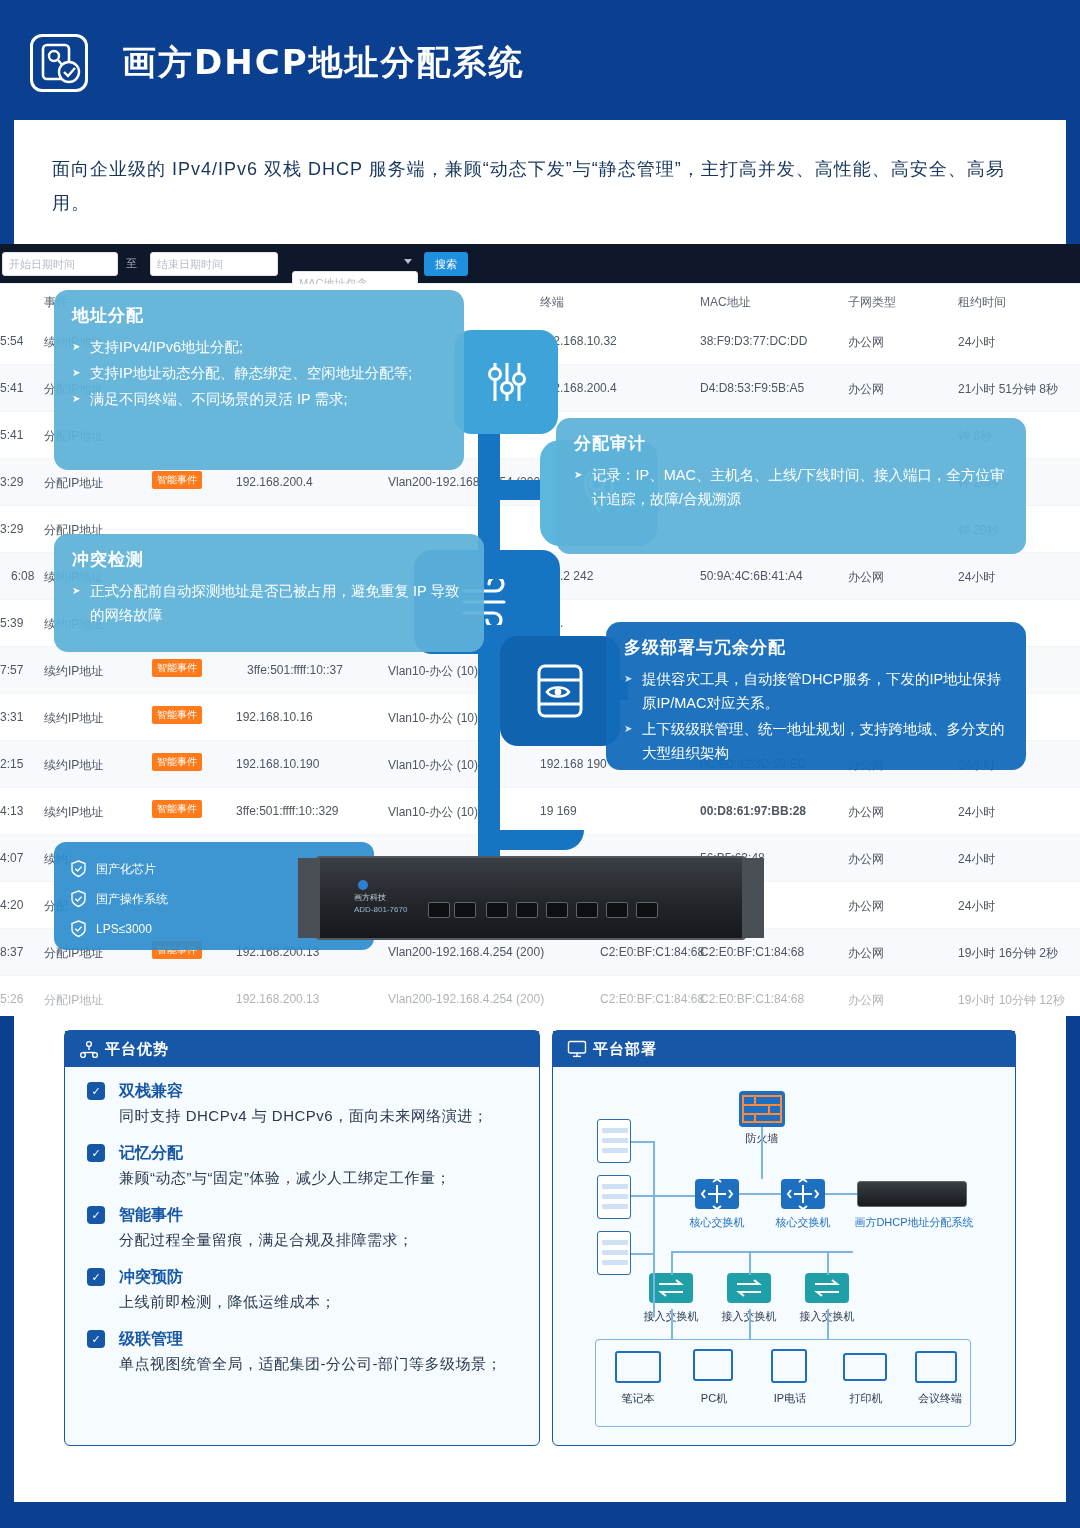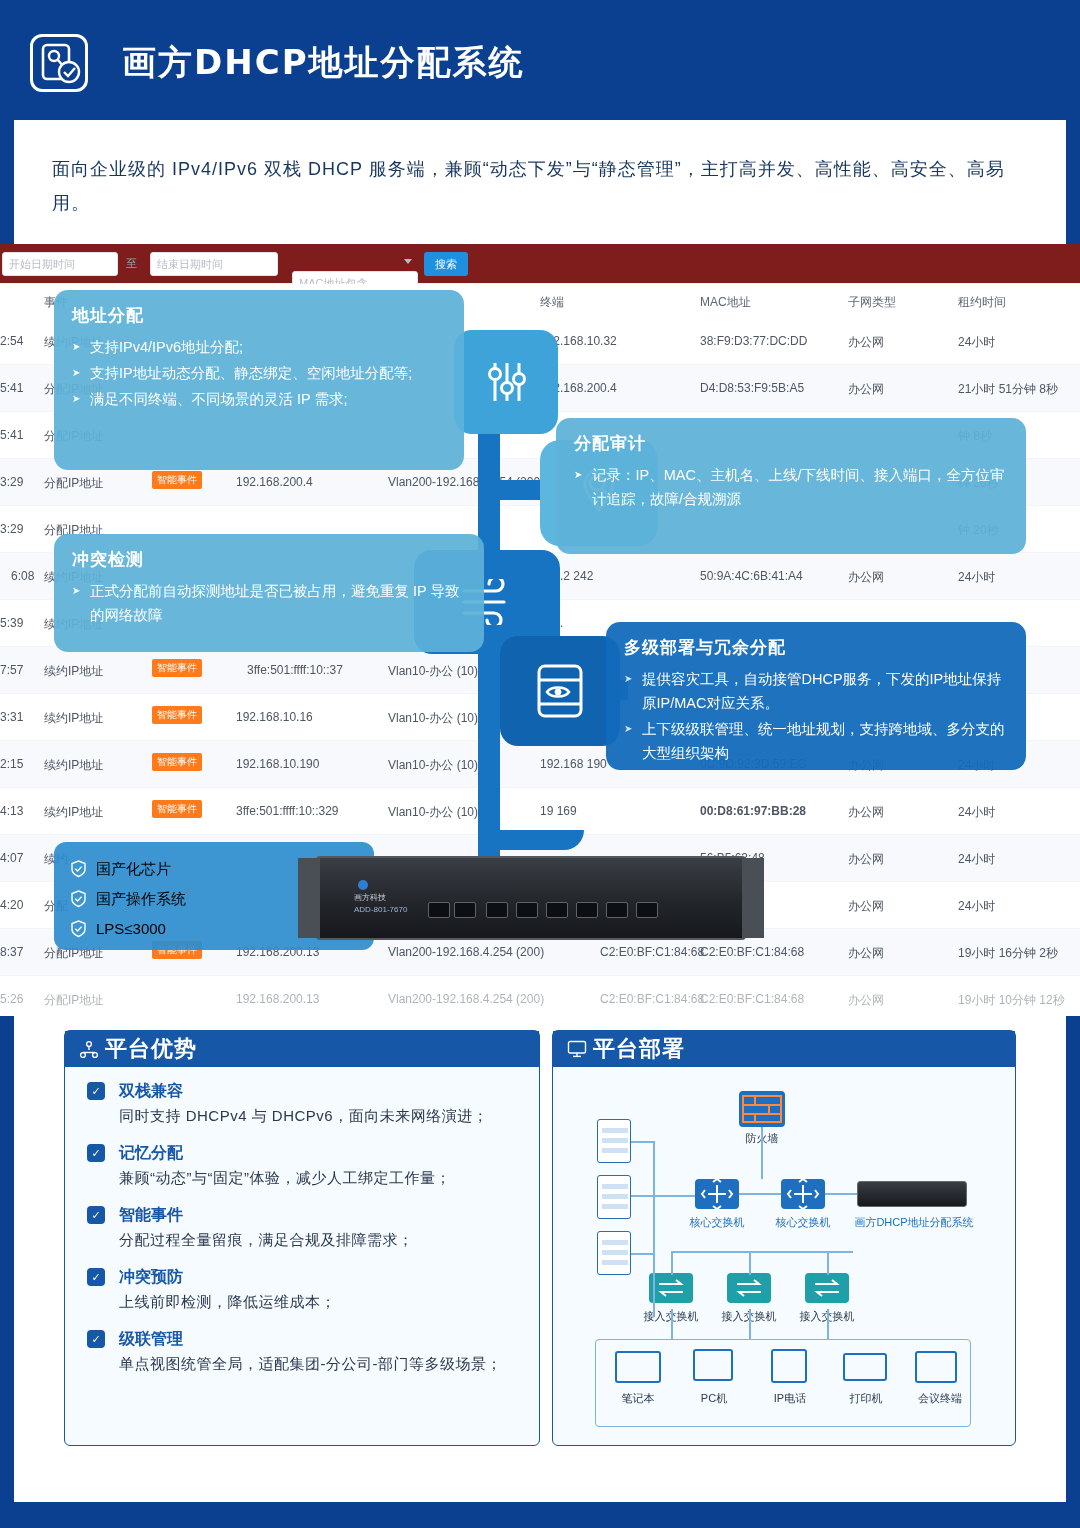--- a/index.html
+++ b/index.html
@@ -39,21 +39,21 @@
     position:absolute; left:52px; top:152px; width:990px;
     color:#17365d; font-size:18px; line-height:34px; letter-spacing:1px;
   }
 
   
   .screen {
     position:absolute; left:0; top:244px; width:1080px; height:772px;
     background:#ffffff; overflow:hidden;
   }
   .toolbar {
-    position:absolute; left:0; top:0; width:1080px; height:40px; background:#7f1d1d;
+    position:absolute; left:0; top:0; width:1080px; height:40px; background:#0f172a;
     border-bottom:1px solid #eef1f5;
   }
   .tb-input {
     position:absolute; top:8px; height:24px; border:1px solid #dfe3ea; background:#fff;
     border-radius:3px; color:#b6bcc7; font-size:11px; padding:4px 6px;
   }
   .tb-label { position:absolute; top:12px; font-size:11px; color:#9aa2ad; }
   .tb-btn {
     position:absolute; top:8px; left:424px; width:44px; height:24px; background:#1f8fe0;
     color:#fff; font-size:11px; border-radius:3px; text-align:center; line-height:24px;
@@ -100,40 +100,40 @@
   .icon-multi { left:500px; top:636px; width:120px; height:110px; background:#1063ae; }
 
   
   .pipe { position:absolute; background:#1774c3; }
 
   
   .chips {
     position:absolute; left:54px; top:842px; width:320px; height:108px;
     background:rgba(45,140,205,0.92); border-radius:12px; padding:12px 16px;
   }
-  .chip { color:#000000; font-size:15px; line-height:30px; position:relative; padding-left:26px; }
+  .chip { color:#ffffff; font-size:12px; line-height:30px; position:relative; padding-left:26px; }
   .chip svg { position:absolute; left:0; top:6px; }
 
   
   .device {
     position:absolute; left:316px; top:856px; width:430px; height:84px;
     background:linear-gradient(180deg,#3a3f45 0%,#23262b 55%,#16181c 100%);
     border:2px solid #54595f; border-radius:4px;
   }
   .device .ear { position:absolute; top:0; width:22px; height:80px; background:#4a4f56; }
   .device .ear.l { left:-20px; } .device .ear.r { right:-20px; }
   .device .brand { position:absolute; left:36px; top:34px; color:#cfd6de; font-size:8px; }
   .device .model { position:absolute; left:36px; top:47px; color:#9fb7cf; font-size:8px; }
   .device .port { position:absolute; top:44px; width:22px; height:16px; background:#0d0f12; border:1px solid #5d646c; border-radius:2px; }
   .device .logo-dot { position:absolute; left:40px; top:22px; width:10px; height:10px; border-radius:50%; background:#2f7fd0; }
 
   
   .panel { position:absolute; border:1px solid #1657a8; border-radius:6px; background:#f6fbff; }
   .panel-head {
-    height:36px; background:#1657a8; color:#fff; font-size:22px; font-weight:bold;
+    height:36px; background:#1657a8; color:#fff; font-size:15px; font-weight:bold;
     display:flex; align-items:center; padding-left:40px; letter-spacing:1px;
   }
   .panel-head svg { position:absolute; left:14px; top:9px; }
   .p-left { left:64px; top:1030px; width:476px; height:416px; }
   .p-right { left:552px; top:1030px; width:464px; height:416px; }
 
   .adv { position:absolute; left:22px; top:48px; width:440px; }
   .adv-item { position:relative; padding-left:32px; margin-bottom:12px; }
   .adv-item .tick {
     position:absolute; left:0; top:3px; width:18px; height:18px; border-radius:4px; background:#1657a8;
@@ -191,21 +191,21 @@
     <div class="th" style="left:44px;">事件</div>
     <div class="th" style="left:540px;">终端</div>
     <div class="th" style="left:700px;">MAC地址</div>
     <div class="th" style="left:848px;">子网类型</div>
     <div class="th" style="left:958px;">租约时间</div>
   </div>
 
   <div class="rows">
 
     <div class="row">
-      <div class="cell" style="left:0px;">2:54</div>
+      <div class="cell" style="left:0px;">5:54</div>
       <div class="cell" style="left:44px;">续约IP地址</div>
       <div class="cell" style="left:540px;">192.168.10.32</div>
       <div class="cell" style="left:700px;">38:F9:D3:77:DC:DD</div>
       <div class="cell" style="left:848px;">办公网</div>
       <div class="cell" style="left:958px;">24小时</div>
     </div>
 
     <div class="row alt">
       <div class="cell" style="left:0px;">5:41</div>
       <div class="cell" style="left:44px;">分配IP地址</div>

